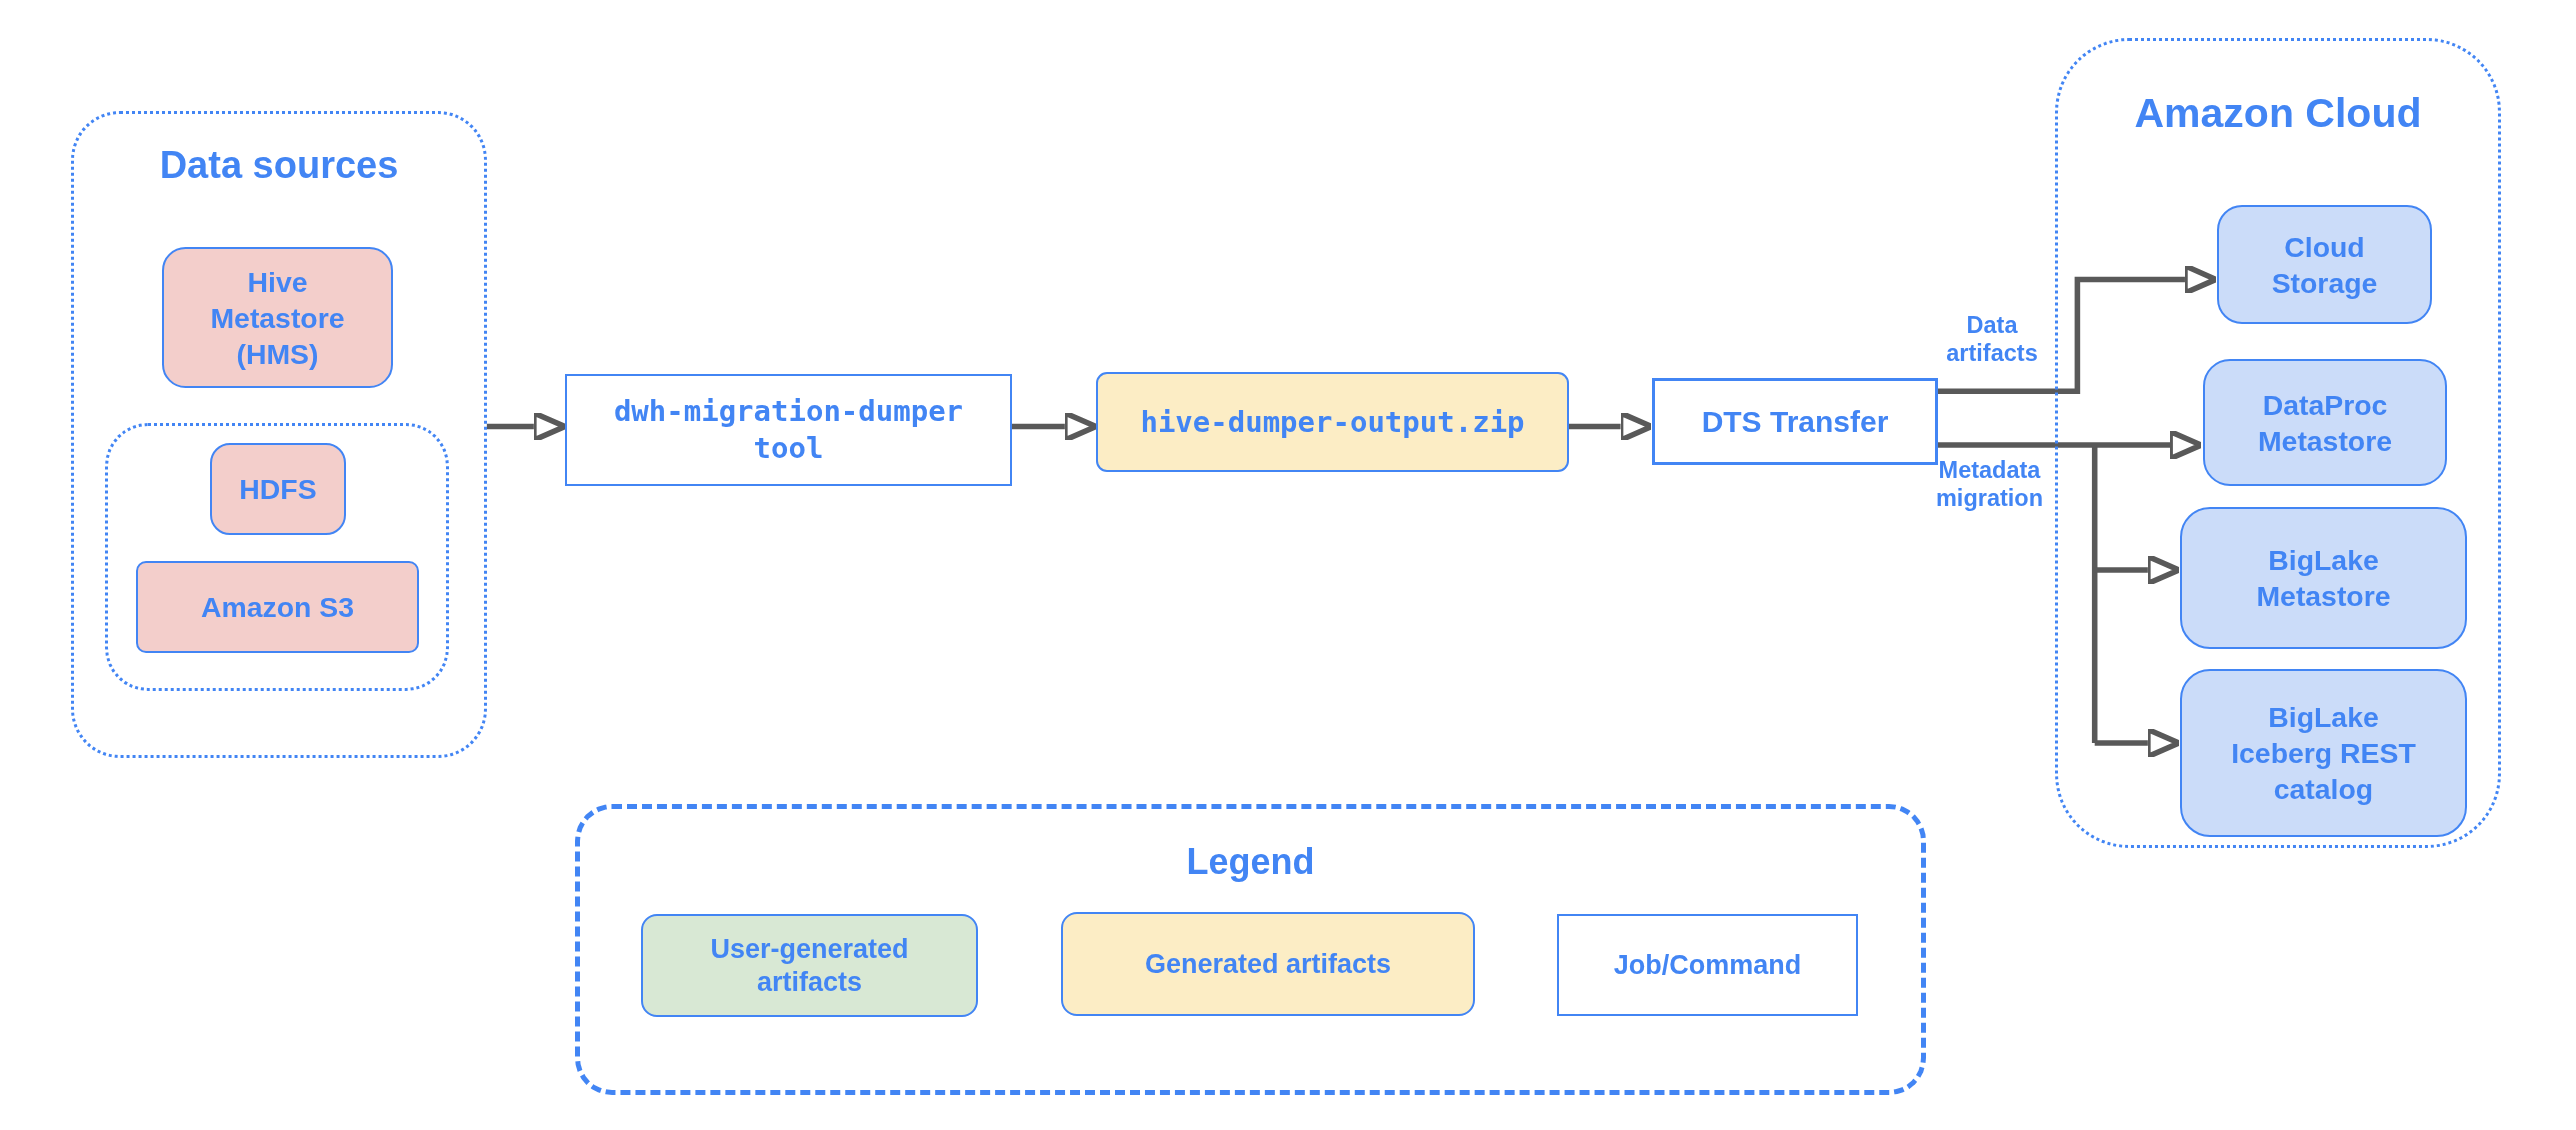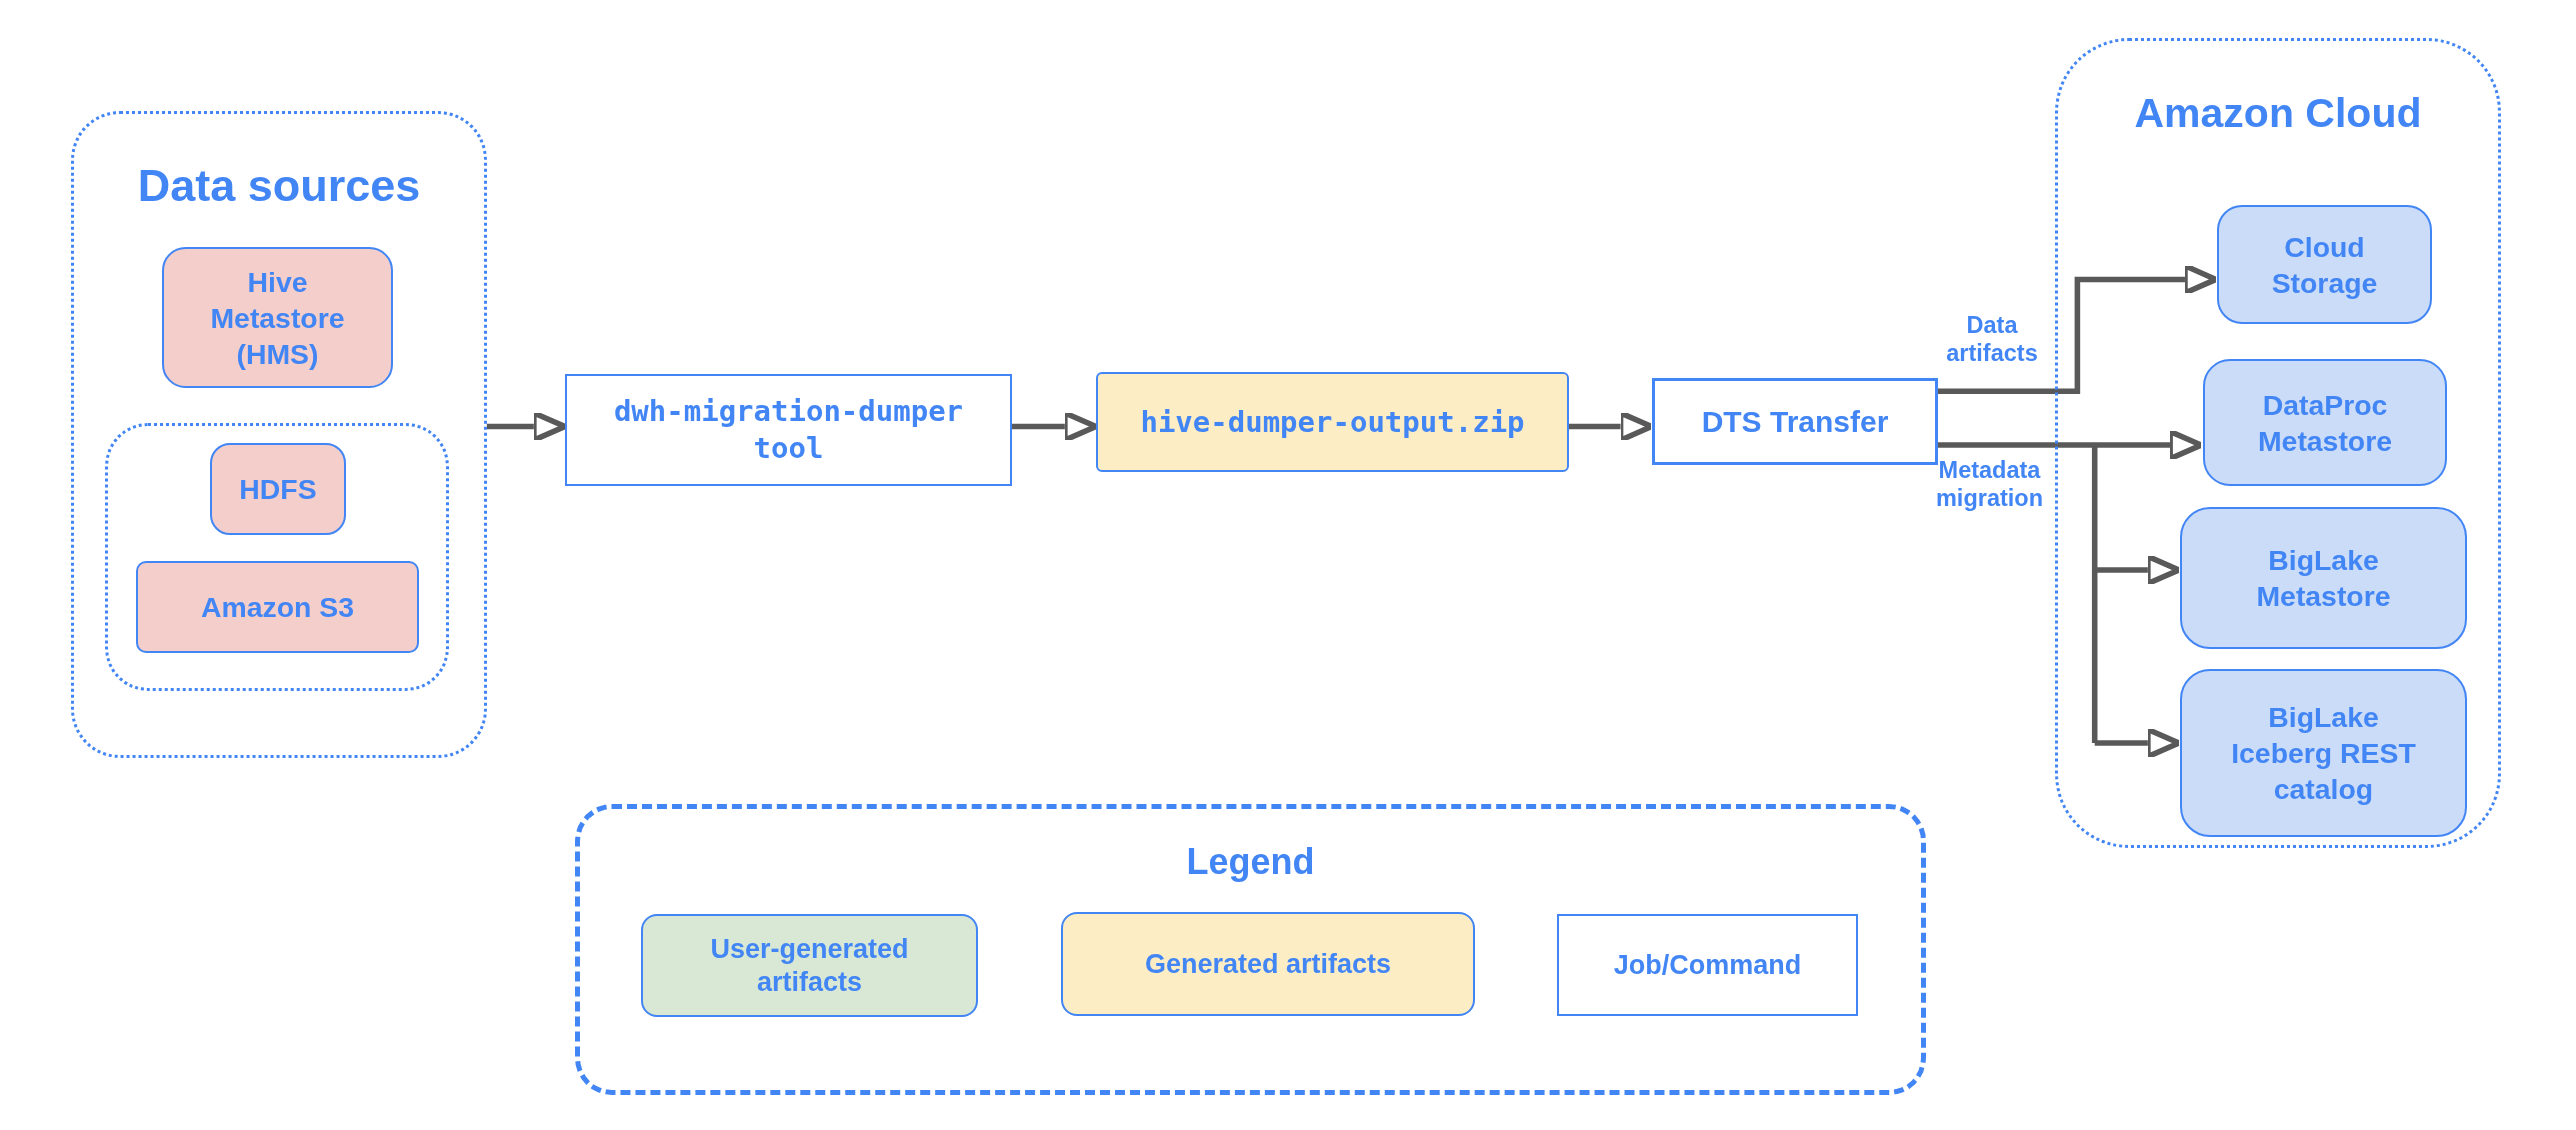--- a/index.html
+++ b/index.html
@@ -64,37 +64,37 @@
     <path d="M1636 690 L1722 690" marker-end="url(#ah)"></path>
     <path d="M2537 690 L2621 690" marker-end="url(#ah)"></path>
     <path d="M3134 633 L3360 633 L3360 452 L3534 452" marker-end="url(#ah)"></path>
     <path d="M3134 720 L3510 720" marker-end="url(#ah)"></path>
     <path d="M3388 720 L3388 1202"></path>
     <path d="M3388 922 L3474 922" marker-end="url(#ah)"></path>
     <path d="M3388 1202 L3474 1202" marker-end="url(#ah)"></path>
   </svg>
 
   <section class="panel dotted" style="left:71px;top:111px;width:416px;height:647px;border-radius:49px;">
-    <h2 class="panel-title" style="top:30px;font-size:45px;margin:16px;">Data sources</h2>
+    <h2 class="panel-title" style="top:30px;font-size:38px;margin:0;">Data sources</h2>
   </section>
 
   <div class="node pink" style="left:162px;top:247px;width:231px;height:141px;border-radius:23.5px;">Hive
 Metastore
 (HMS)</div>
 
   <section class="panel dotted" style="left:105px;top:423px;width:344px;height:268px;border-radius:43px;"></section>
 
   <div class="node pink" style="left:210px;top:443px;width:136px;height:92px;border-radius:20px;">HDFS</div>
 
   <div class="node pink" style="left:136px;top:561px;width:283px;height:92px;border-radius:10px;">Amazon S3</div>
 
   <div class="node white mono" style="left:565px;top:374px;width:447px;height:112px;border-radius:0;">dwh-migration-dumper
 tool</div>
 
-  <div class="node yellow mono" style="left:1096px;top:372px;width:473px;height:100px;border-radius:6px;">hive-dumper-output.zip</div>
+  <div class="node yellow mono" style="left:1096px;top:372px;width:473px;height:100px;border-radius:11px;">hive-dumper-output.zip</div>
 
   <div class="node white" style="left:1652px;top:378px;width:286px;height:87px;border-radius:0;border-width:3.1px;font-size:30px;">DTS Transfer</div>
 
   <div class="edge-label" style="left:1904px;top:311px;width:176px;">Data
 artifacts</div>
 
   <div class="edge-label" style="left:1892px;top:456px;width:195px;">Metadata
 migration</div>
 
   <section class="panel dotted" style="left:2055px;top:38px;width:446px;height:810px;border-radius:74px;">

